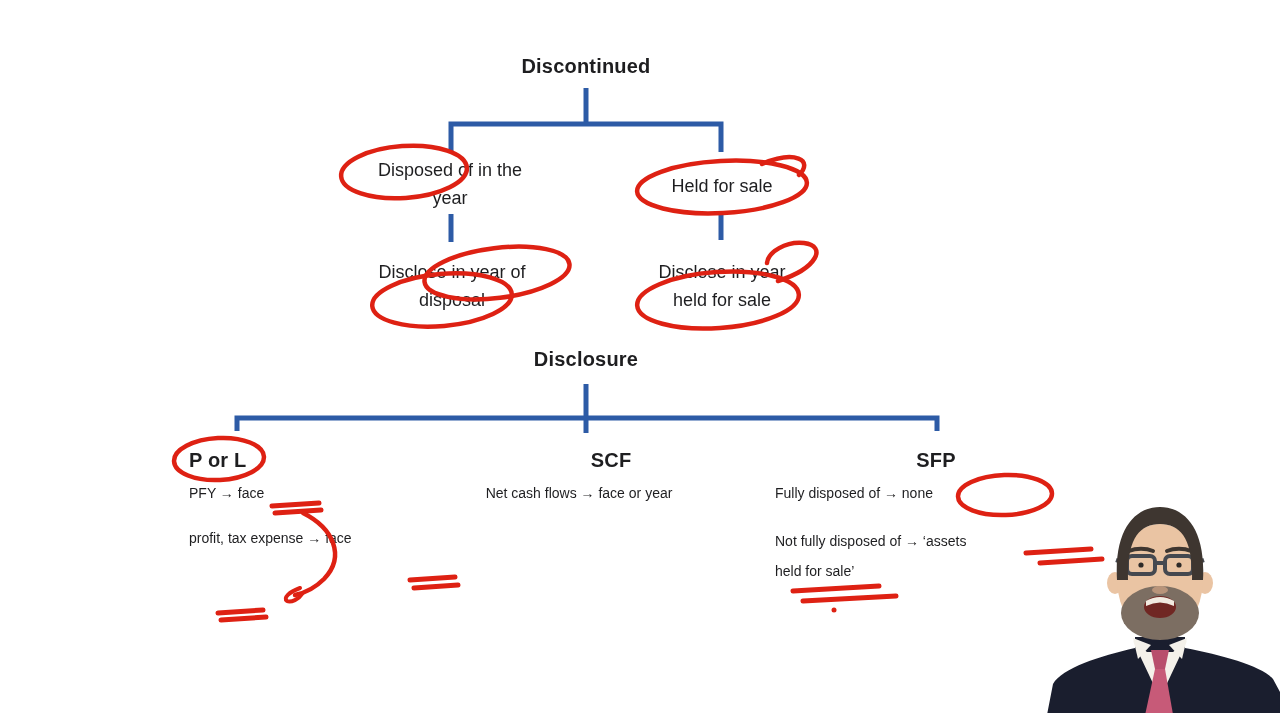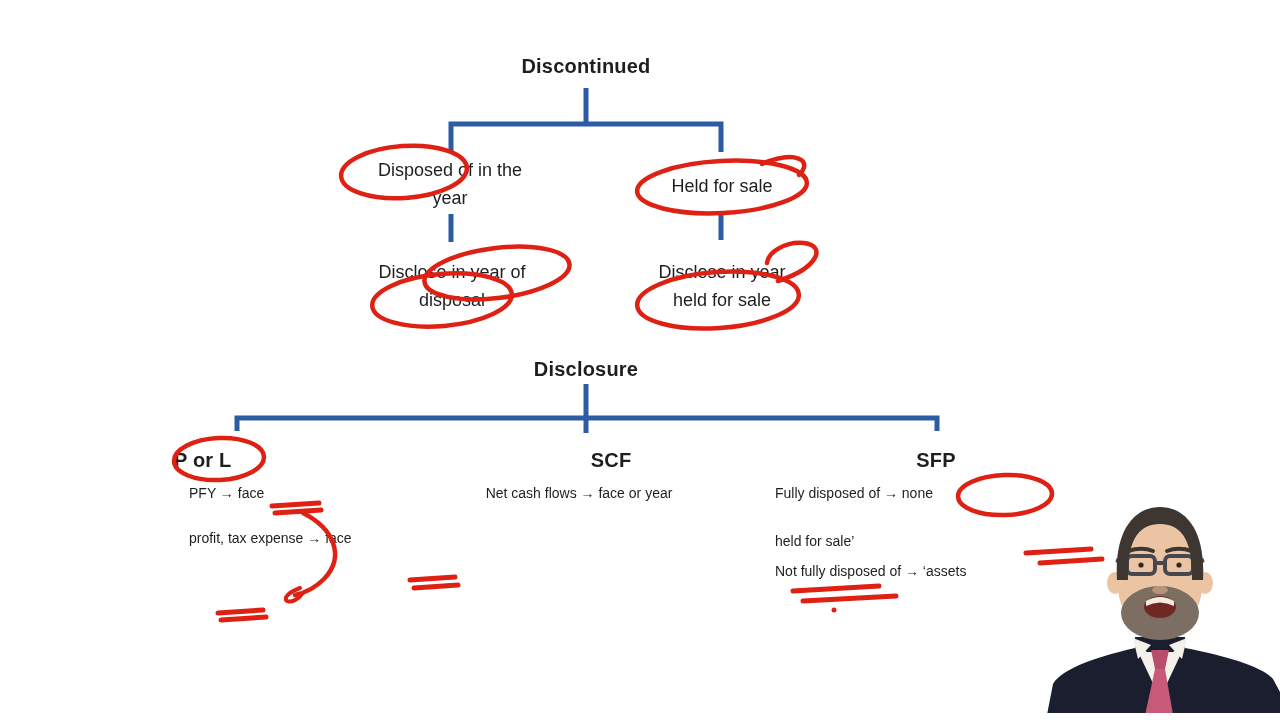--- a/index.html
+++ b/index.html
@@ -31,36 +31,36 @@
   <div class="t b1 center" style="left:452px;top:258px">
     <div>Disclose in year of</div>
     <div>disposal</div>
   </div>
 
   <div class="t b1 center" style="left:722px;top:258px">
     <div>Disclose in year</div>
     <div>held for sale</div>
   </div>
 
-  <div class="t h center" style="left:586px;top:356px">Disclosure</div>
+  <div class="t h center" style="left:586px;top:346px">Disclosure</div>
 
-  <div class="t h" style="left:174px;top:447px">P or L</div>
+  <div class="t h" style="left:189px;top:447px">P or L</div>
   <div class="t b2" style="left:189px;top:479px">PFY → face</div>
   <div class="t b2" style="left:189px;top:524px">
     <div>profit, tax expense → face</div>
   </div>
 
   <div class="t h center" style="left:611px;top:447px">SCF</div>
   <div class="t b2 center" style="left:579px;top:479px">Net cash flows → face or year</div>
 
   <div class="t h center" style="left:936px;top:447px">SFP</div>
   <div class="t b2" style="left:775px;top:479px">Fully disposed of → none</div>
   <div class="t b2 para30" style="left:775px;top:526px">
+    <div>Not fully disposed of → ‘assets</div>
     <div>held for sale’</div>
-    <div>Not fully disposed of → ‘assets</div>
   </div>
 
   <svg class="presenter" viewBox="0 0 240 240">
 
     <rect x="102" y="138" width="36" height="34" fill="#d8a987"></rect>
 
     <path d="M6 240 L13 204 C22 188 60 176 95 168 L95 157 L145 157 L145 168 C182 175 222 186 233 199 L240 212 L240 240 Z" fill="#1a1e2e"></path>
 
     <path d="M93 161 L118 214 L122 214 L147 161 L133 172 L107 172 Z" fill="#f4f1ea"></path>
     <path d="M93 158 L111 165 L98 179 Z" fill="#f4f1ea"></path>

